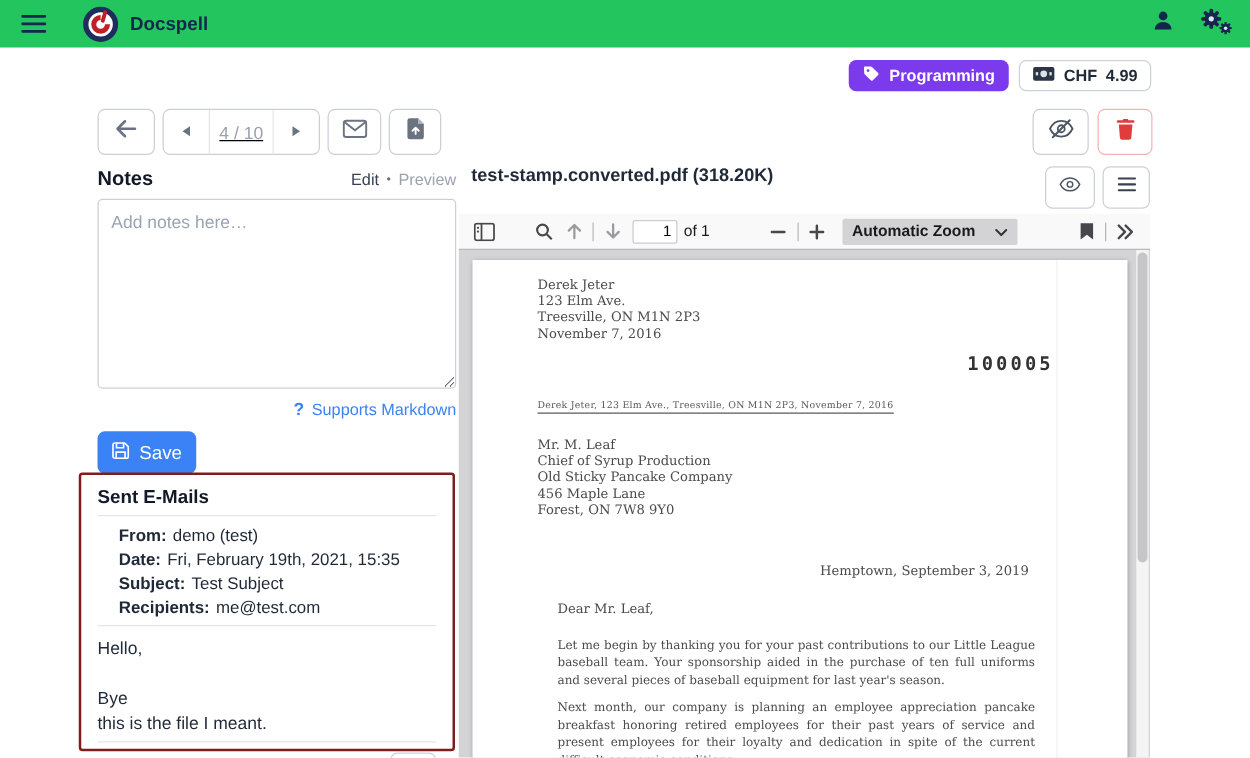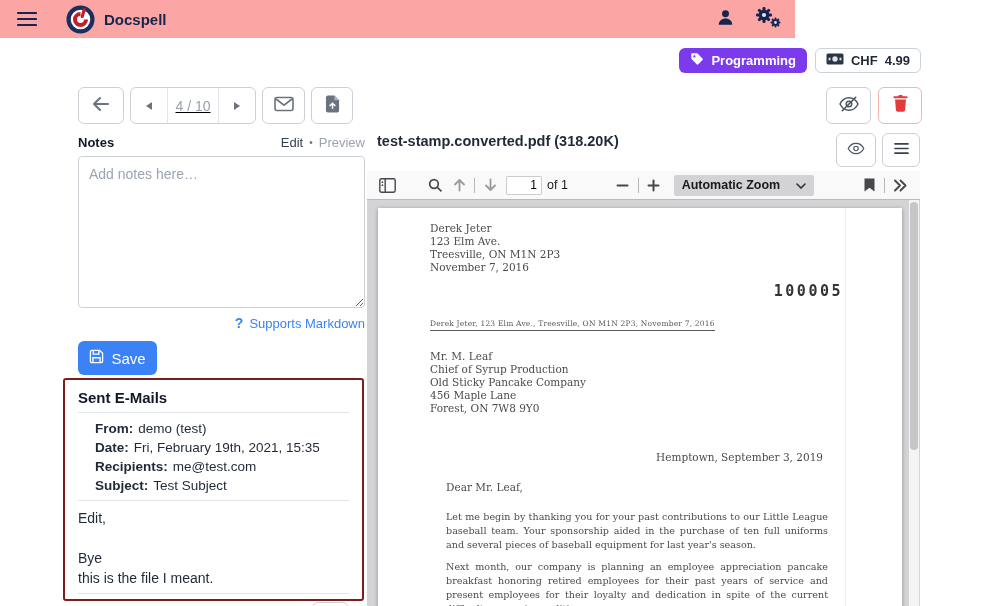--- a/index.html
+++ b/index.html
@@ -1,21 +1,21 @@
 <!DOCTYPE html>
 <html><head>
 <meta charset="utf-8">
 <style>
   * { margin:0; padding:0; box-sizing:border-box; }
   html,body { width:1000px; height:606px; overflow:hidden; background:#fff;
               font-family:"Liberation Sans", sans-serif; }
 
   
-  .navbar { position:absolute; left:0; top:0; width:795px; height:38px;
-            background:#fca5a5; display:flex; align-items:center; padding:0 14px; }
+  .navbar { position:absolute; left:0; top:0; width:1000px; height:38px;
+            background:#22c55e; display:flex; align-items:center; padding:0 14px; }
   .nav-burger { width:26px; height:24px; display:flex; align-items:center; justify-content:center; cursor:pointer; }
   .logo-wrap { margin-left:26px; display:flex; align-items:center; }
   .brand { margin-left:9px; font-size:15px; font-weight:bold; color:#15254c; }
   .nav-right { margin-left:auto; display:flex; align-items:center; gap:20px; }
 
   
   .badge-row { position:absolute; top:48px; right:79px; display:flex; gap:8px; }
   .badge-tag { display:flex; align-items:center; gap:7px; height:25px; padding:0 11px;
                background:#7c3aed; color:#fff; font-size:13px; font-weight:bold; border-radius:6px; }
   .badge-cost { display:flex; align-items:center; gap:7px; height:25px; padding:0 10px;
@@ -31,21 +31,21 @@
   .nav-row { display:flex; align-items:stretch; height:37px; gap:6px;text-decoration:underline; }
   .btn-back { width:46px; }
   .pager { display:flex; border:1px solid #ccd0d6; border-radius:6px; background:#fff; overflow:hidden; }
   .pager > div { display:flex; align-items:center; justify-content:center; cursor:pointer; }
   .pager .pg-prev { width:37px; border-right:1px solid #e2e5e9; }
   .pager .pg-num  { width:50px; color:#9aa1ac; font-size:14px; cursor:default; }
   .pager .pg-next { width:37px; border-left:1px solid #e2e5e9; }
   .btn-mail { width:43px; } .btn-file { width:42px; }
 
   .notes-head { margin-top:11px; display:flex; align-items:baseline; }
-  .notes-title { font-size:13px; font-weight:bold; color:#111827; }
+  .notes-title { font-size:16px; font-weight:bold; color:#111827; }
   .notes-tabs { margin-left:auto; font-size:13px; display:flex; gap:6px; align-items:center; }
   .tab-edit { color:#374151; cursor:pointer; }
   .tab-dot { color:#6b7280; font-size:10px; }
   .tab-preview { color:#9ca3af; cursor:pointer; }
   .notes-area { margin-top:6px; width:287px; height:152px; border:1px solid #ccd0d6; border-radius:4px;
                 padding:9px 10px; font-size:14px; font-family:"Liberation Sans", sans-serif;
                 color:#374151; resize:both; }
   .notes-area::placeholder { color:#9aa4b2; }
   .md-row { margin-top:3px; display:flex; justify-content:flex-end; align-items:center; gap:6px;
             color:#3b82f6; font-size:13px; cursor:pointer; }
@@ -273,28 +273,28 @@
 <div class="mail-panel">
   <div class="mail-title">Sent E-Mails</div>
   <div class="mail-fields">
     <div class="mail-field">
       <b>From:</b><span>demo (test)</span>
     </div>
     <div class="mail-field">
       <b>Date:</b><span>Fri, February 19th, 2021, 15:35</span>
     </div>
     <div class="mail-field">
+      <b>Subject:</b><span>Test Subject</span>
+    </div>
+    <div class="mail-field">
       <b>Recipients:</b><span>me@test.com</span>
     </div>
-    <div class="mail-field">
-      <b>Subject:</b><span>Test Subject</span>
-    </div>
   </div>
   <div class="mail-body">
-    <div class="mail-line">Edit,</div>
+    <div class="mail-line">Hello,</div>
     <div class="mail-line"></div>
     <div class="mail-line">Bye</div>
     <div class="mail-line">this is the file I meant.</div>
   </div>
   <div class="mail-foot">
     <div class="btn close-btn">
       
     </div>
   </div>
 </div>

